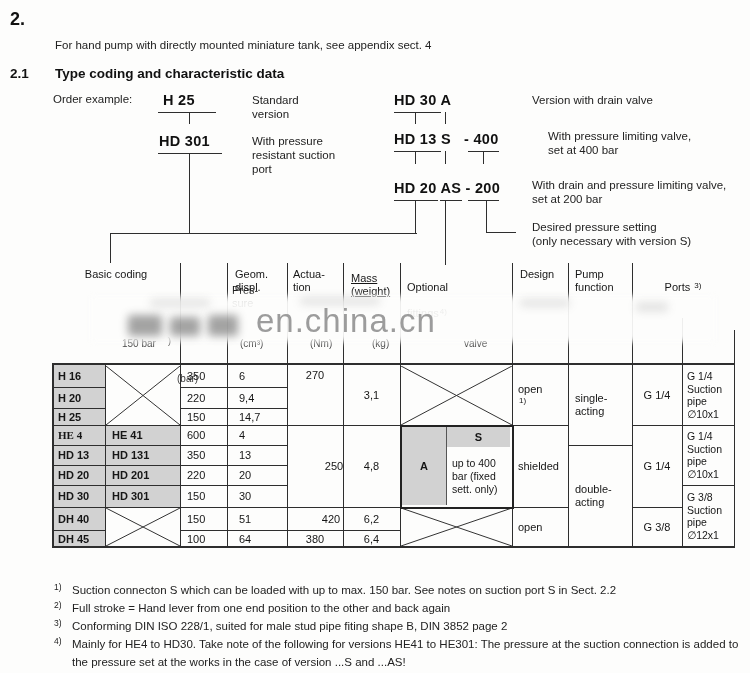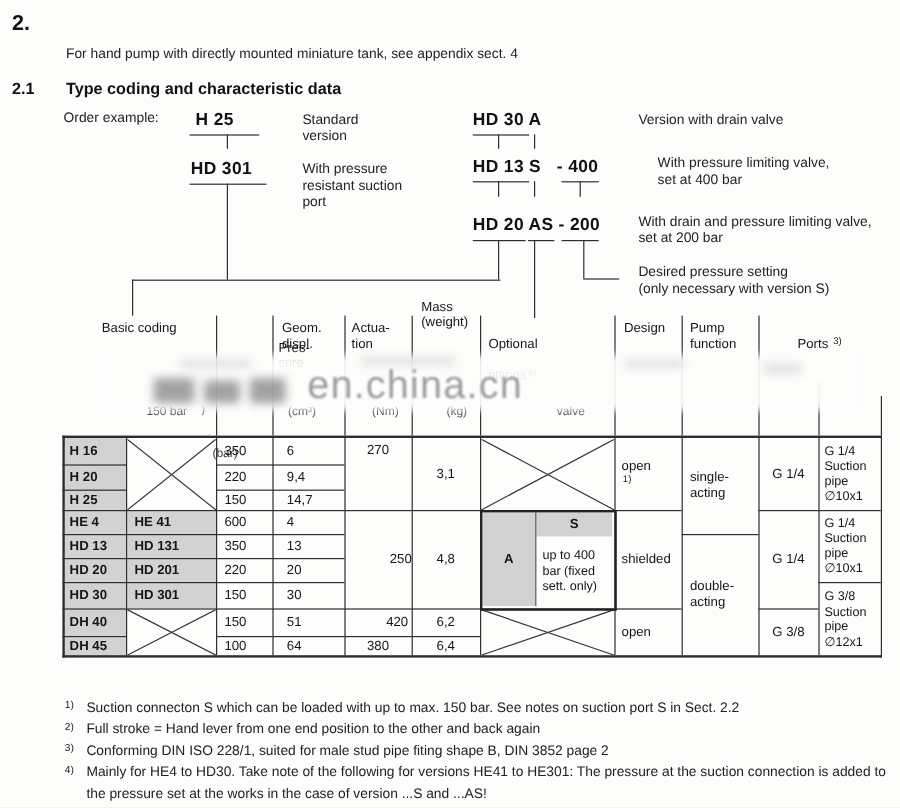--- a/index.html
+++ b/index.html
@@ -97,21 +97,21 @@
   </div>
 
   <div>
     <div class="th" style="left:52px;top:268px;width:128px;text-align:center;">Basic coding</div>
     <div class="th pre" style="left:188px;top:284px;margin-left:44px;">Pres-
 sure</div>
     <div class="th pre" style="left:235px;top:268px;">Geom.
 displ.</div>
     <div class="th pre" style="left:293px;top:268px;">Actua-
 tion</div>
-    <div class="th pre" style="left:351px;top:250px;">Mass
+    <div class="th pre" style="left:351px;top:272px;text-decoration:underline;">Mass
 (weight)</div>
     <div class="th" style="left:407px;top:268px;">
       <span>Optional</span><br>
       <span>fittings</span><span class="sup">4)</span>
     </div>
     <div class="th" style="left:520px;top:268px;">Design</div>
     <div class="th pre" style="left:575px;top:268px;">Pump
 function</div>
     <div class="th" style="left:632px;top:268px;width:102px;text-align:center;">
       <span>Ports</span>&nbsp;<span class="sup">3)</span>
@@ -228,21 +228,21 @@
           <line x1="100" y1="0" x2="0" y2="100" stroke="#333" stroke-width="1" vector-effect="non-scaling-stroke"></line>
         </svg>
     </div>
 
     <div class="blk-border" style="left:400px;top:425px;width:110px;height:80px;"></div>
     <div class="ln" style="left:446px;top:427px;width:1px;height:78px;background:#555;"></div>
 
     <div class="cell bold" style="left:58px;top:365px;width:45px;height:22px;">H 16</div>
     <div class="cell bold" style="left:58px;top:387px;width:45px;height:21px;">H 20</div>
     <div class="cell bold" style="left:58px;top:408px;width:45px;height:17px;">H 25</div>
-    <div class="cell bold" style="left:58px;top:425px;width:45px;height:20px;">HE 4</div>
+    <div class="cell bold" style="left:58px;top:425px;width:45px;height:20px;font-family:Liberation Serif, serif;">HE 4</div>
     <div class="cell bold" style="left:58px;top:445px;width:45px;height:20px;">HD 13</div>
     <div class="cell bold" style="left:58px;top:465px;width:45px;height:20px;">HD 20</div>
     <div class="cell bold" style="left:58px;top:485px;width:45px;height:22px;text-align:center;">HD 30</div>
     <div class="cell bold" style="left:58px;top:507px;width:45px;height:23px;">DH 40</div>
     <div class="cell bold" style="left:58px;top:530px;width:45px;height:17px;">DH 45</div>
 
     <div class="cell bold" style="left:112px;top:425px;width:66px;height:20px;">HE 41</div>
     <div class="cell bold" style="left:112px;top:445px;width:66px;height:20px;">HD 131</div>
     <div class="cell bold" style="left:112px;top:465px;width:66px;height:20px;">HD 201</div>
     <div class="cell bold" style="left:112px;top:485px;width:66px;height:22px;">HD 301</div>

